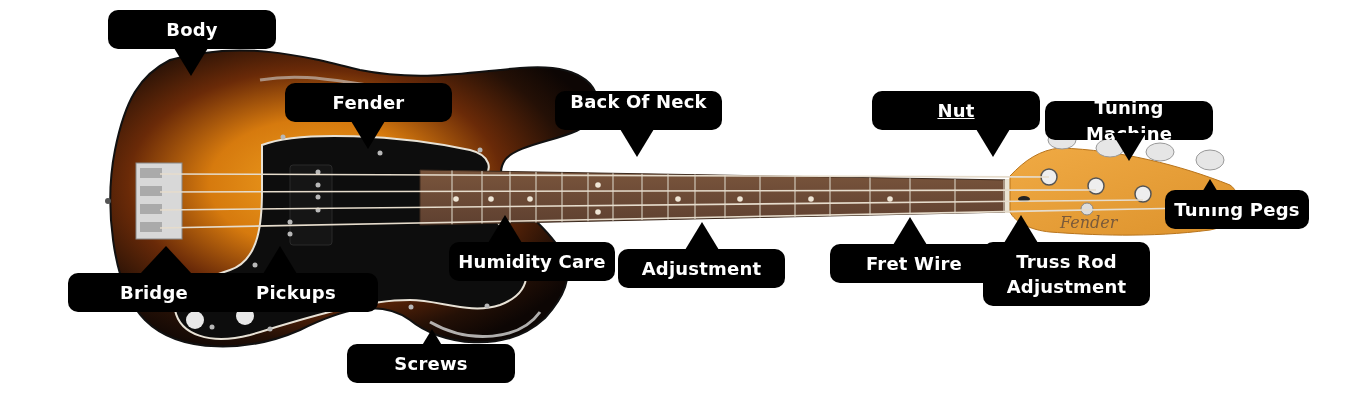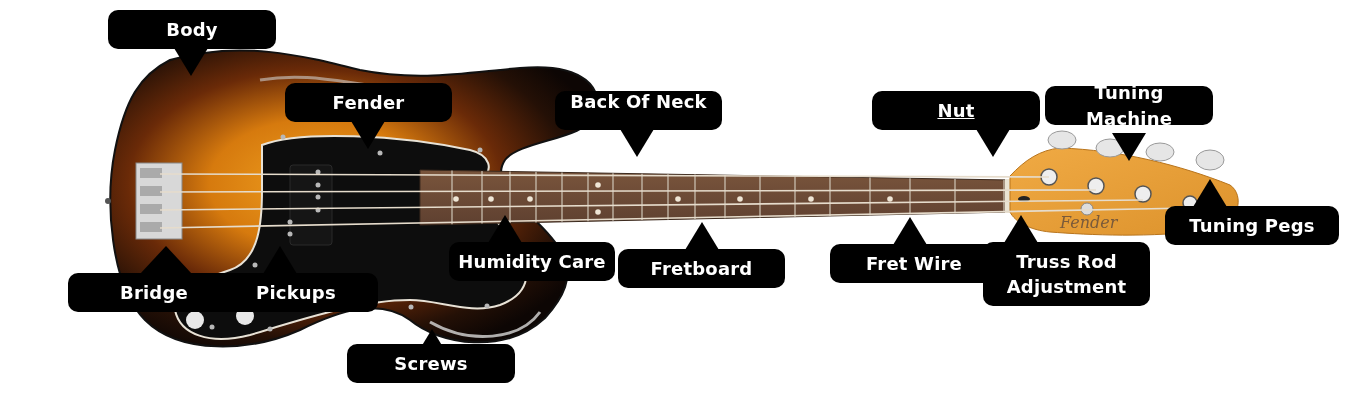--- a/index.html
+++ b/index.html
@@ -151,44 +151,44 @@
   <div class="callout" style="left:555px;top:91px;width:167px;height:39px;align-items:flex-end;">
     <span class="txt">Back Of Neck</span>
   </div>
   <div class="ptr down" style="left:620px;top:129px;"></div>
 
   <div class="callout" style="left:872px;top:91px;width:168px;height:39px;text-decoration:underline;">
     <span class="txt">Nut</span>
   </div>
   <div class="ptr down" style="left:976px;top:129px;"></div>
 
-  <div class="callout" style="left:1045px;top:86px;width:168px;height:39px;">
+  <div class="callout" style="left:1045px;top:101px;width:168px;height:39px;">
     <span class="txt">Tuning Machine</span>
   </div>
   <div class="ptr down" style="left:1112px;top:133px;"></div>
 
-  <div class="callout" style="left:1165px;top:206px;width:174px;height:39px;">
+  <div class="callout" style="left:1165px;top:190px;width:144px;height:39px;">
     <span class="txt">Tuning Pegs</span>
   </div>
   <div class="ptr up" style="left:1193px;top:179px;"></div>
 
   <div class="callout" style="left:68px;top:273px;width:310px;height:39px;padding:0;justify-content:flex-start;">
     <span class="txt" style="position:absolute;left:52px;">Bridge</span>
     <span class="txt" style="position:absolute;left:188px;">Pickups</span>
   </div>
   <div class="ptr up" style="left:140px;top:246px;border-left-width:26px;border-right-width:26px;"></div>
   <div class="ptr up" style="left:263px;top:246px;"></div>
 
   <div class="callout" style="left:449px;top:242px;width:166px;height:39px;">
     <span class="txt">Humidity Care</span>
   </div>
   <div class="ptr up" style="left:488px;top:215px;"></div>
 
   <div class="callout" style="left:618px;top:249px;width:167px;height:39px;">
-    <span class="txt">Fretboard</span>
+    <span class="txt">Adjustment</span>
   </div>
   <div class="ptr up" style="left:685px;top:222px;"></div>
 
   <div class="callout" style="left:830px;top:244px;width:168px;height:39px;">
     <span class="txt">Fret Wire</span>
   </div>
   <div class="ptr up" style="left:893px;top:217px;"></div>
 
   <div class="callout" style="left:983px;top:242px;width:167px;height:64px;">
     <span class="txt" style="width:130px;">Truss Rod Adjustment</span>

